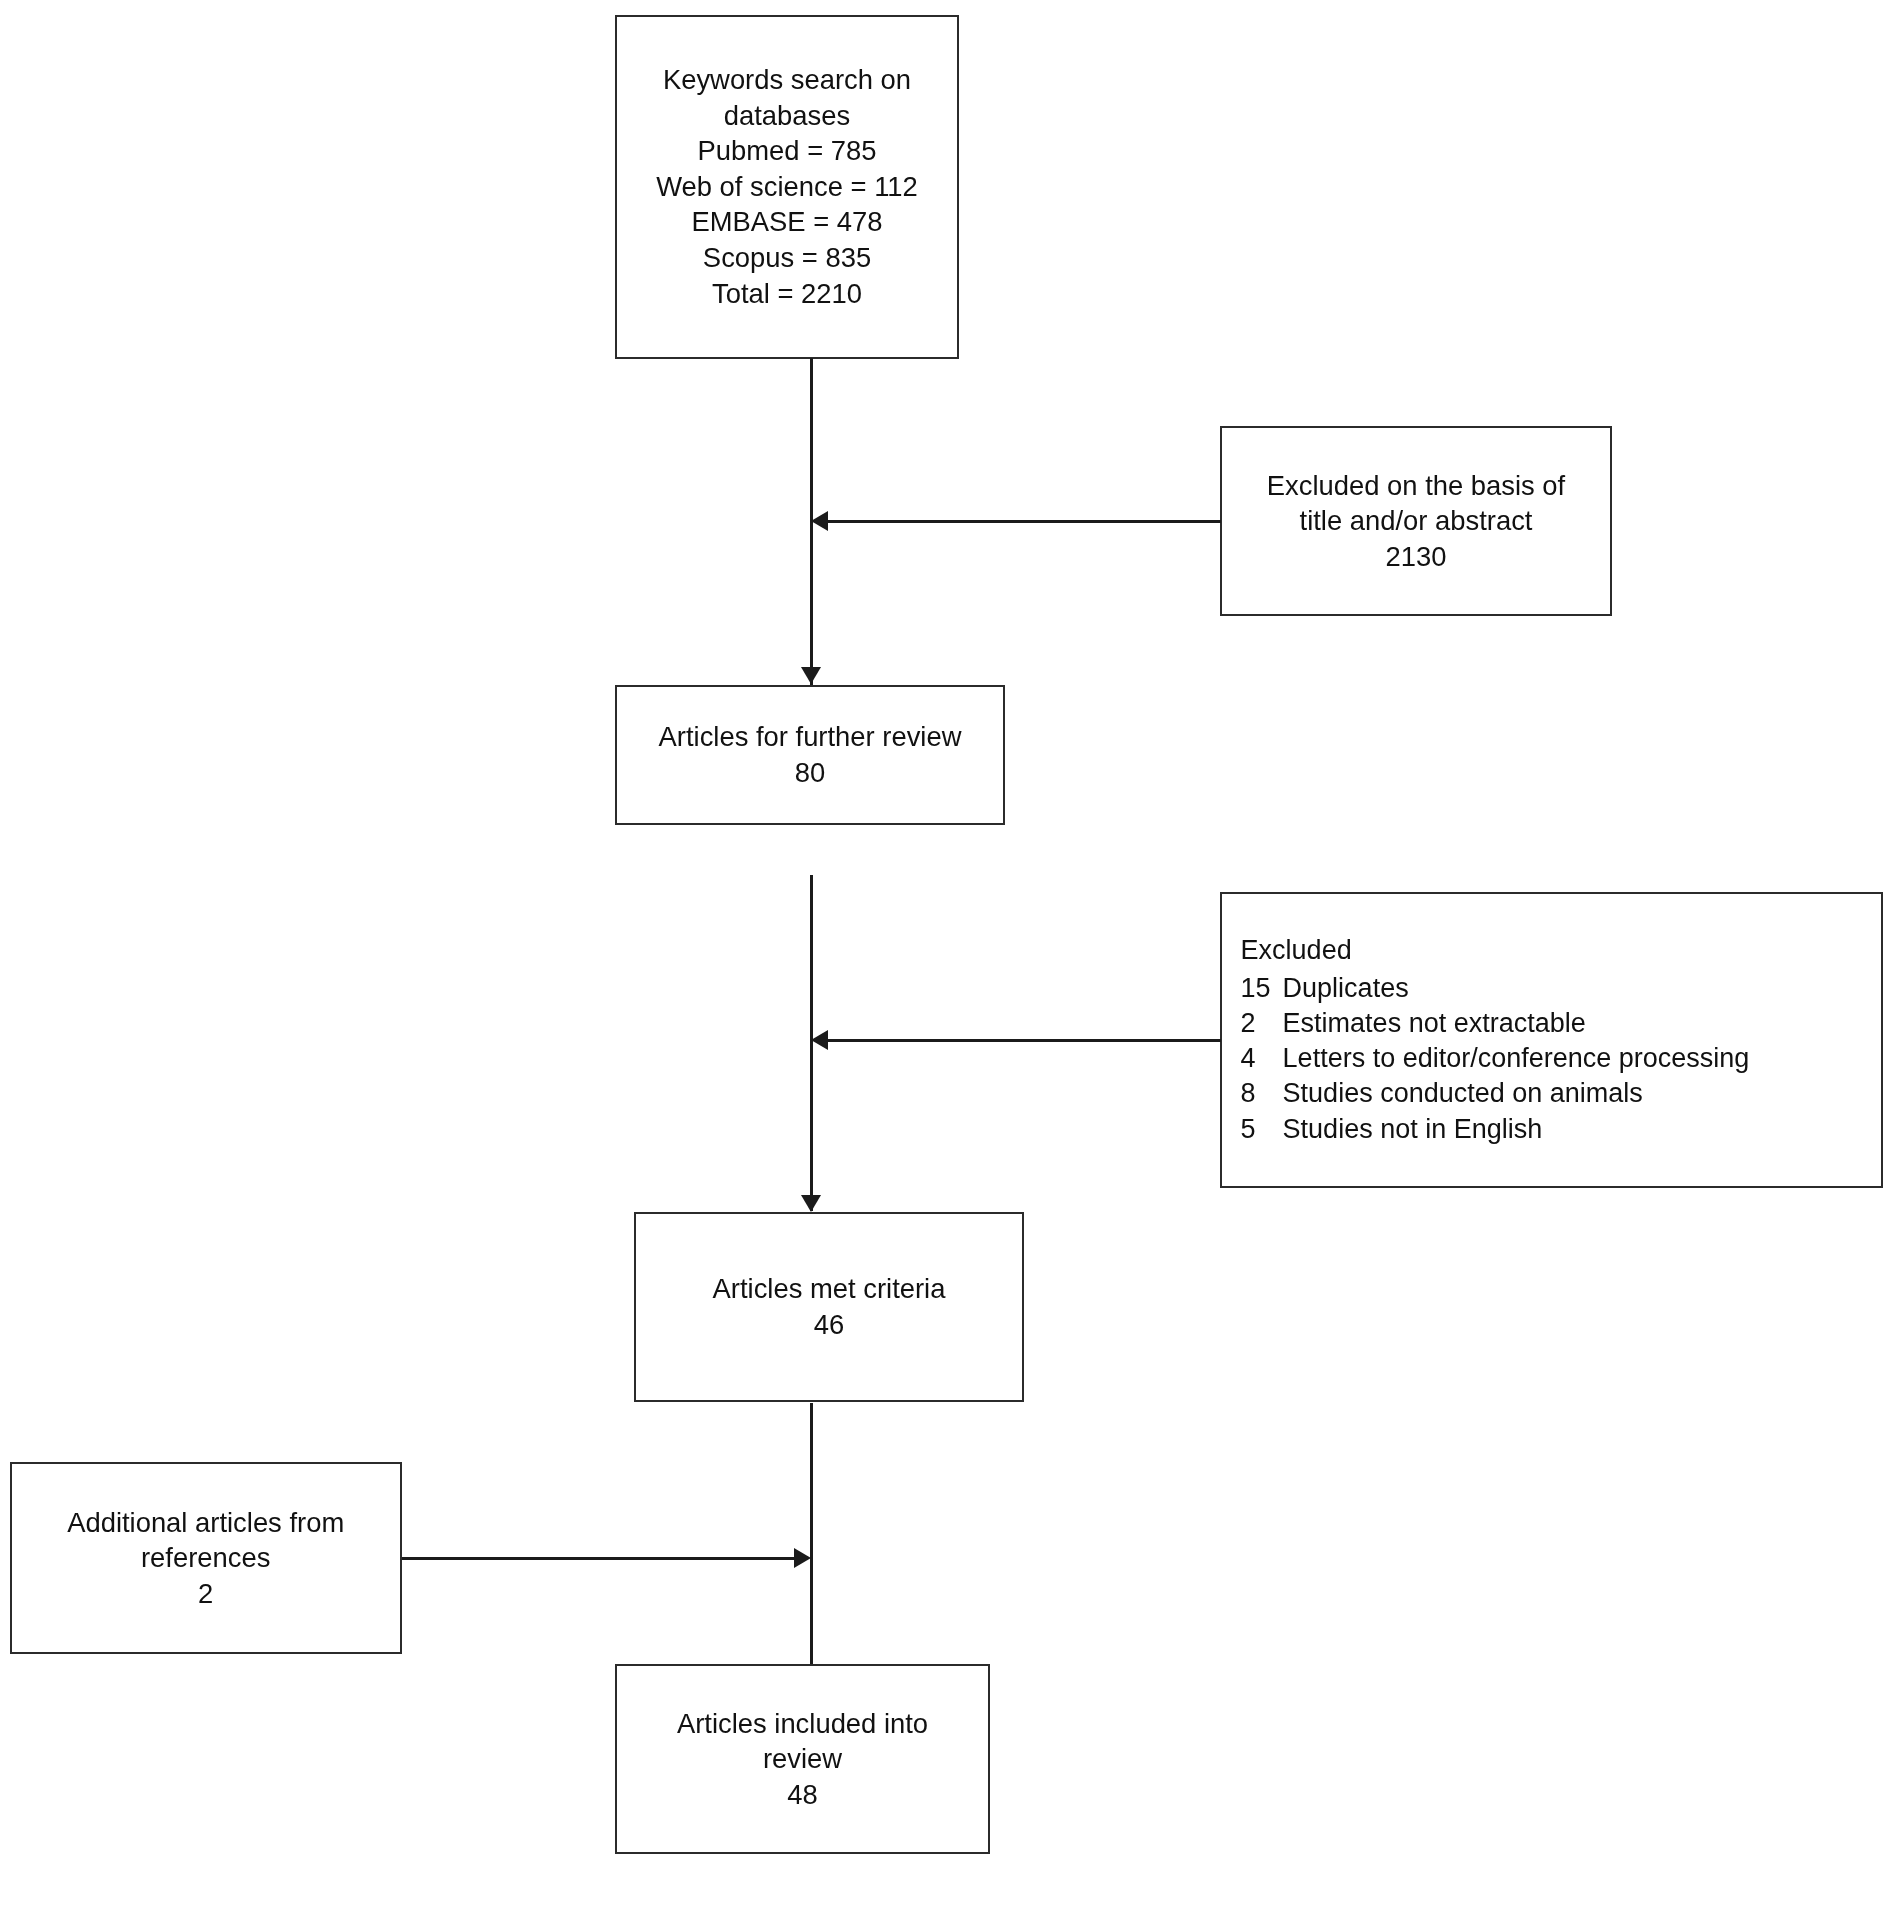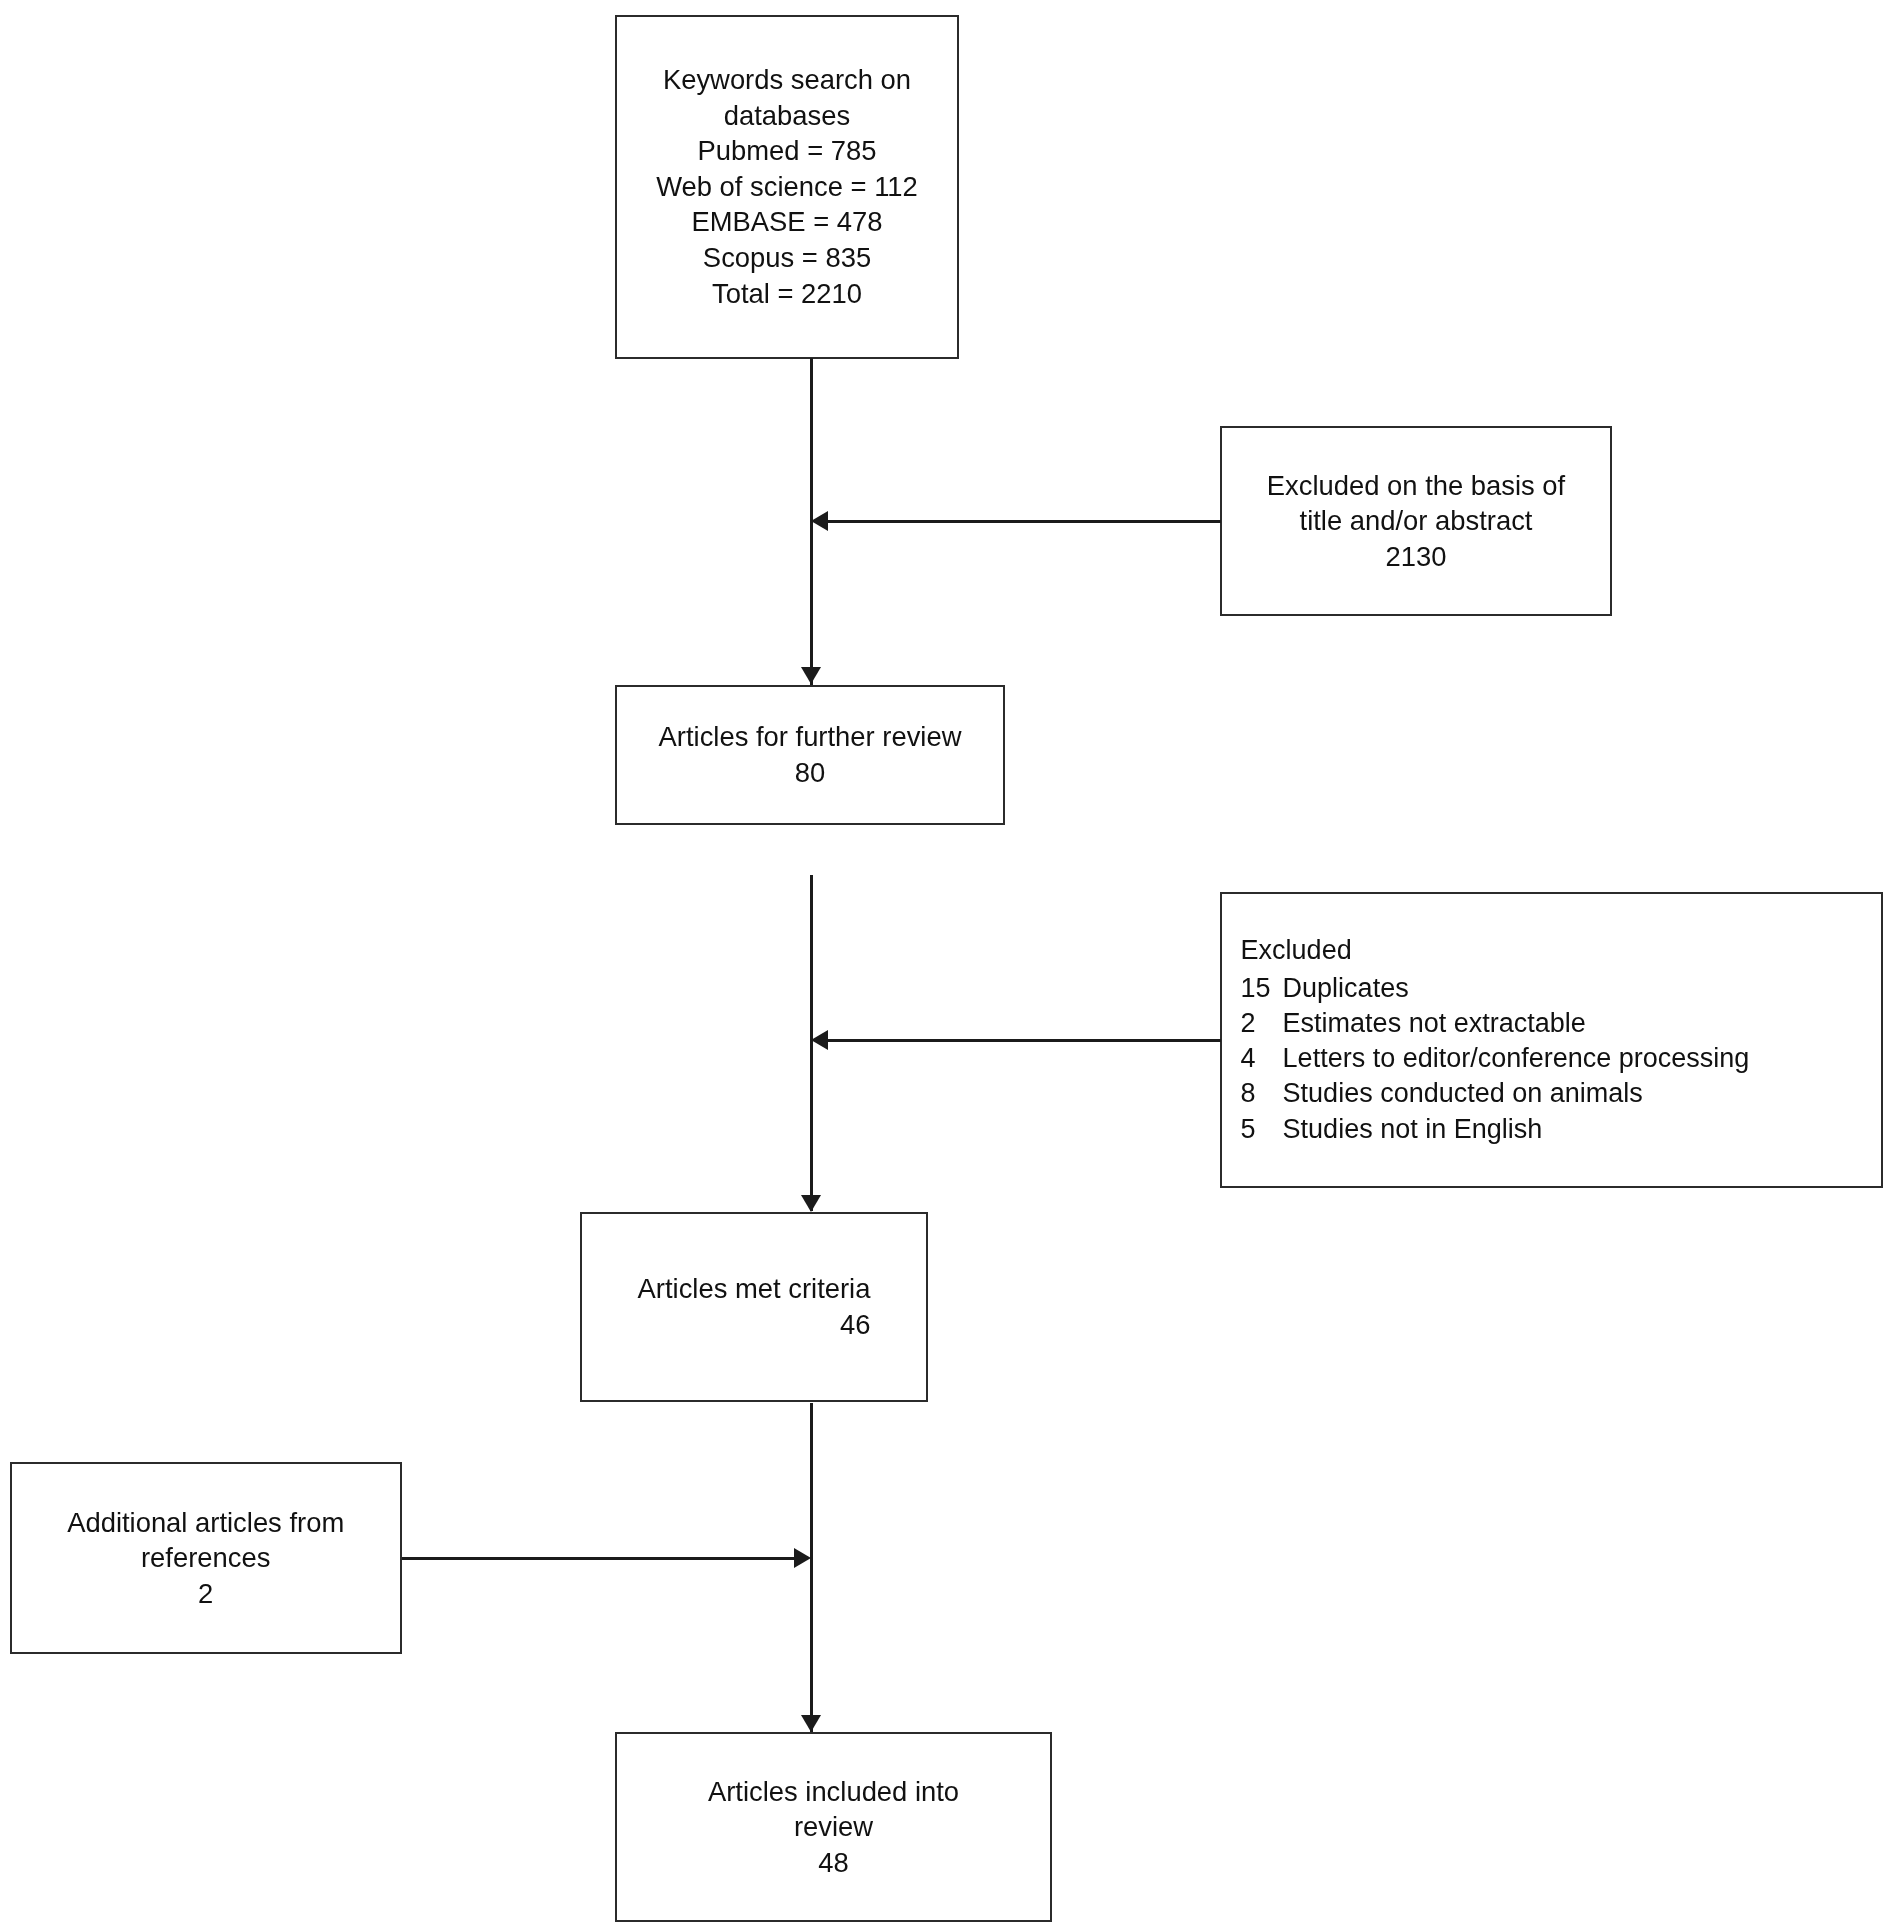--- a/index.html
+++ b/index.html
@@ -29,22 +29,22 @@
   .flow-box .box-text {
     font-size: 27.4px;
     line-height: 1.30;
     color: #111111;
     white-space: pre-line;
     padding: 0 8px;
   }
   
   #box-search   { left: 615px; top: 14.6px;   width: 344px; height: 344px; }
   #box-review   { left: 615px; top: 685px; width: 390px; height: 140px; }
-  #box-criteria { left: 580px; top: 1212px; width: 348px; height: 190px; text-align: right; }
-  #box-included { left: 615px; top: 1732px; width: 437px; height: 190px; }
+  #box-criteria { left: 634px; top: 1212px; width: 390px; height: 190px; }
+  #box-included { left: 615px; top: 1664px; width: 375px; height: 190px; }
   
   #box-excluded-title { left: 1220px; top: 426px;  width: 392px;  height: 190px; }
   #box-excluded-list  { left: 1220px; top: 892px; width: 663px; height: 296px; }
   #box-additional     { left: 9.7px;   top: 1462px; width: 392px;  height: 192px; justify-content: center; }
 
   
   #box-excluded-list { align-items: center; justify-content: flex-start; }
   .excl-wrap {
     padding-left: 18.6px;
     text-align: left;

